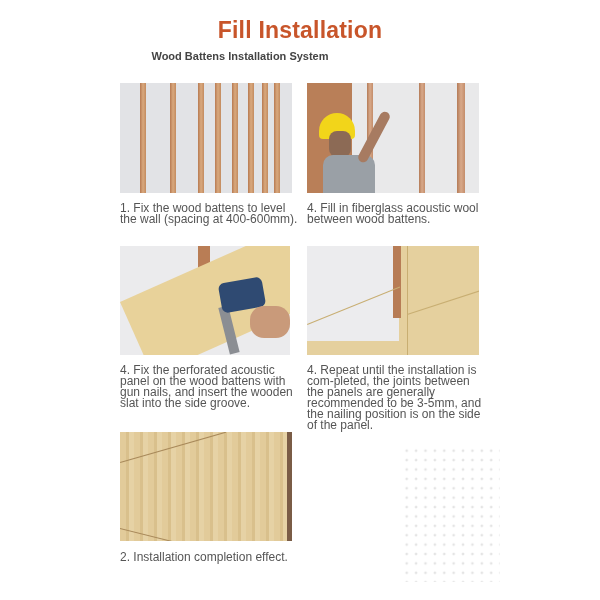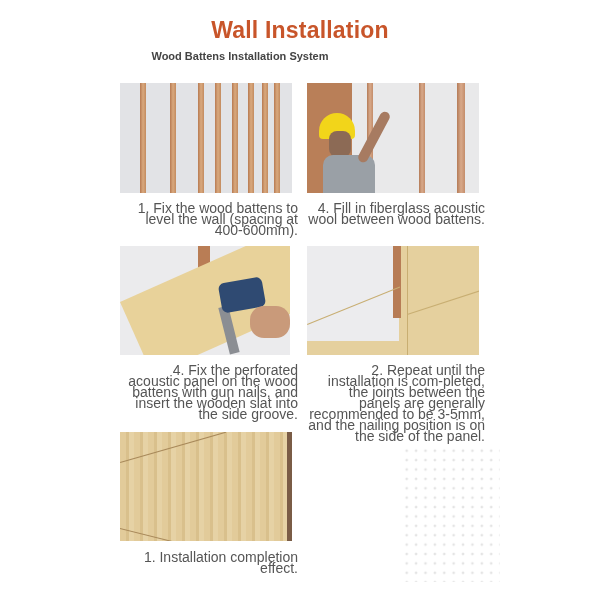--- a/index.html
+++ b/index.html
@@ -1,20 +1,20 @@
 <!DOCTYPE html>
 <html><head>
 <meta charset="utf-8">
 <style>
   html, body { margin:0; padding:0; background:#ffffff; }
   body { width:600px; height:600px; position:relative; overflow:hidden; font-family:"Liberation Sans", sans-serif; }
   .title { position:absolute; left:0; width:600px; top:17px; text-align:center; font-size:23px; font-weight:bold; color:#c8552a; letter-spacing:0.2px; }
   .subtitle { position:absolute; left:0; width:480px; top:50px; text-align:center; font-size:11px; font-weight:bold; color:#444; }
   .photo { position:absolute; overflow:hidden; }
-  .caption { position:absolute; font-size:14px; line-height:11px; color:#555; width:178px;text-align:right; }
+  .caption { position:absolute; font-size:12px; line-height:11px; color:#555; width:178px; }
   .dots { position:absolute; left:402px; top:446px; width:98px; height:136px;
     background-image: radial-gradient(circle, #e4e4e4 1.2px, transparent 1.6px);
     background-size:9.4px 9.4px; }
   
   .p1 { left:120px; top:83px; width:172px; height:110px; background:#e2e3e6; }
   .p1 .b { position:absolute; top:0; height:110px; width:6px; background:linear-gradient(90deg,#b77a52,#d9a97e,#c38b5f); }
   
   .p2 { left:307px; top:83px; width:172px; height:110px; background:linear-gradient(90deg,#b97f58 0 26%, #e9e9ea 26% 100%); }
   .p2 .b { position:absolute; top:0; height:110px; background:linear-gradient(90deg,#b47b57,#d8a98a,#c48d6a); }
   .helmet { position:absolute; left:12px; top:30px; width:36px; height:26px; background:#f2d51a; border-radius:18px 18px 4px 4px; }
@@ -38,21 +38,21 @@
   
   .p5 { left:120px; top:432px; width:172px; height:109px;
     background: repeating-linear-gradient(90deg, #e2cb9a 0 6px, #d9c08c 6px 9px, #e6d2a5 9px 14px); }
   .p5 .edge { position:absolute; right:0; top:0; width:5px; height:109px; background:#7a5c46; }
   .p5 .s1 { position:absolute; left:0; top:30px; width:110px; height:1px; background:#a8895a; transform:rotate(-16deg); transform-origin:0 0; }
   .p5 .s2 { position:absolute; left:0; top:96px; width:60px; height:1px; background:#a8895a; transform:rotate(14deg); transform-origin:0 0; }
 </style>
 </head>
 <body>
 
-<div class="title">Wall Installation</div>
+<div class="title">Fill Installation</div>
 <div class="subtitle">Wood Battens Installation System</div>
 
 <div class="photo p1">
   <div class="b" style="left:20px"></div>
   <div class="b" style="left:50px"></div>
   <div class="b" style="left:78px"></div>
   <div class="b" style="left:95px"></div>
   <div class="b" style="left:112px"></div>
   <div class="b" style="left:128px"></div>
   <div class="b" style="left:142px"></div>
@@ -81,22 +81,22 @@
 </div>
 <div class="caption" style="left:120px;top:365px;">4.  Fix the perforated acoustic panel on the wood battens with gun nails, and insert the wooden slat into the side groove.</div>
 
 <div class="photo p4">
   <div class="wool"></div>
   <div class="strip"></div>
   <div class="seam"></div>
   <div class="seam2"></div>
   <div class="seam3"></div>
 </div>
-<div class="caption" style="left:307px;top:365px;">2. Repeat until the installation is com-pleted, the joints between the panels are generally recommended to be 3-5mm, and the nailing position is on the side of the panel.</div>
+<div class="caption" style="left:307px;top:365px;">4. Repeat until the installation is com-pleted, the joints between the panels are generally recommended to be 3-5mm, and the nailing position is on the side of the panel.</div>
 
 <div class="photo p5">
   <div class="s1"></div>
   <div class="s2"></div>
   <div class="edge"></div>
 </div>
-<div class="caption" style="left:120px;top:552px;">1. Installation completion effect.</div>
+<div class="caption" style="left:120px;top:552px;">2. Installation completion effect.</div>
 
 <div class="dots"></div>
 
 </body></html>

